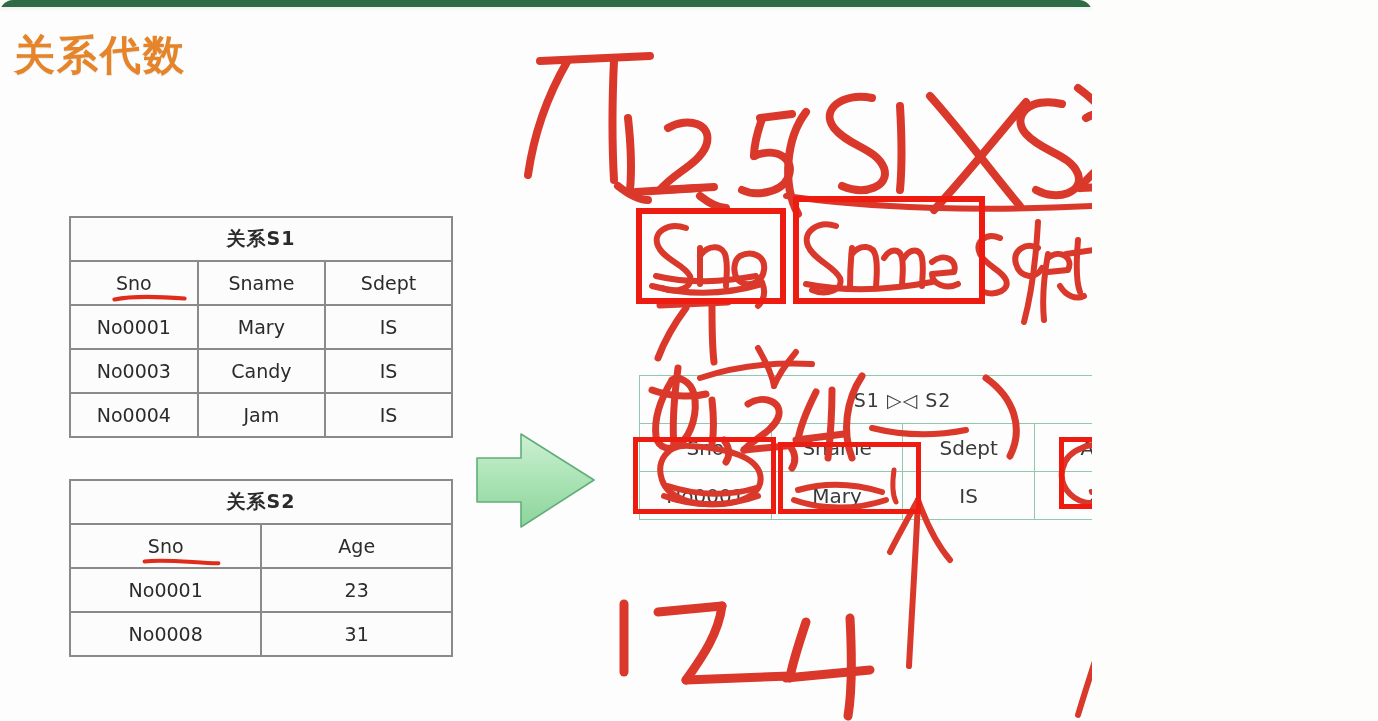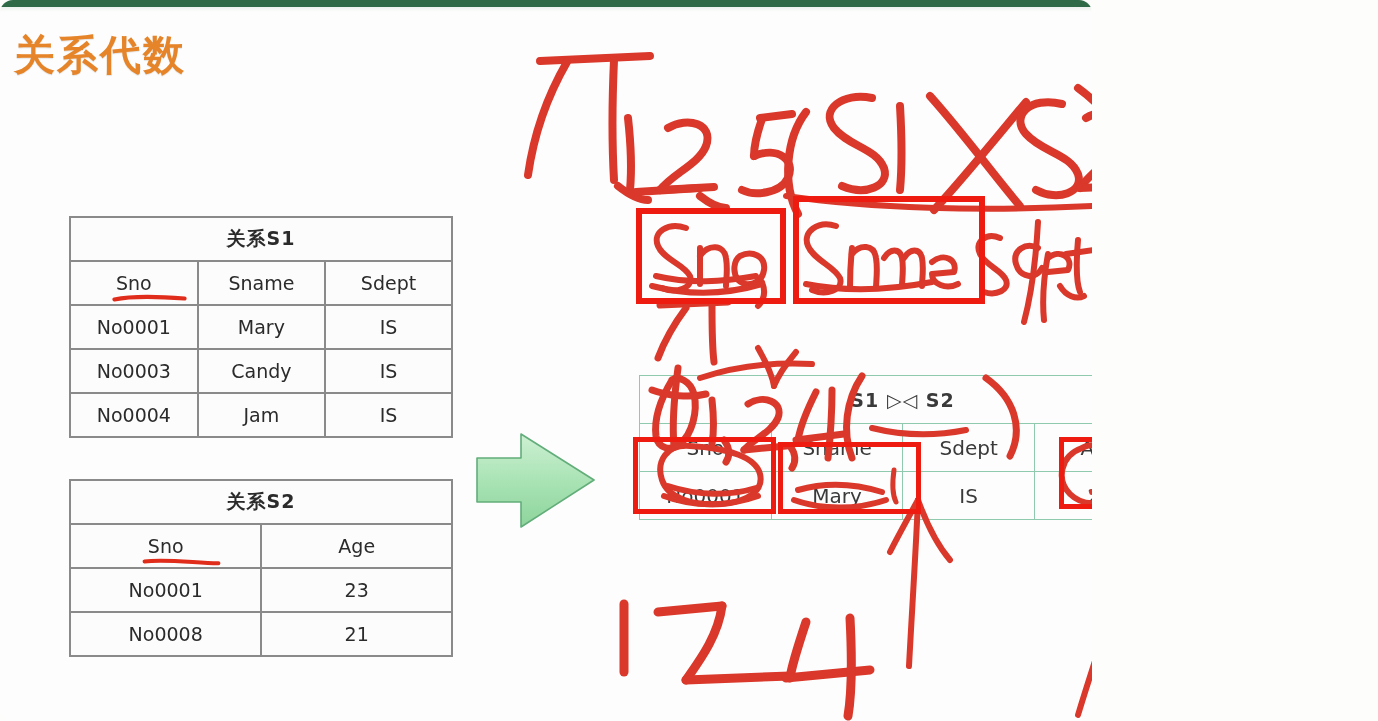--- a/index.html
+++ b/index.html
@@ -65,21 +65,21 @@
     position:absolute;left:639px;top:375px;width:527px;
     border-collapse:collapse;background:#fdfdfd;
   }
   #tbl-join td{
     border:1.5px solid #8fc9ae;
     text-align:center;vertical-align:middle;
     height:47px;padding:0;
     font-family:"DejaVu Sans","Liberation Sans",sans-serif;
     font-size:20px;color:#3a3a3a;
   }
-  #tbl-join td.cap{font-size:19px;letter-spacing:1px;font-weight:bold;}
+  #tbl-join td.cap{font-size:19px;letter-spacing:1px;}
   #tbl-join td.c{width:131.75px;}
 
   
   .ink{position:absolute;left:0;top:0;width:1378px;height:721px;pointer-events:none;}
 
   
   .redbox{position:absolute;border:6px solid #ee1c10;background:transparent;}
   .redbox.thin{border-width:5px;}
 
   .hidden-label{position:absolute;opacity:0;font-size:1px;}
@@ -144,21 +144,21 @@
         </span>
       </td>
       <td class="hdr c2">Age</td>
     </tr>
     <tr>
       <td>No0001</td>
       <td>23</td>
     </tr>
     <tr>
       <td>No0008</td>
-      <td>21</td>
+      <td>31</td>
     </tr>
   </tbody>
     </table>
 
   <svg class="green-arrow" viewBox="0 0 126 106">
     <defs>
       <linearGradient id="gA" x1="0" y1="0" x2="0" y2="1">
         <stop offset="0%" stop-color="#cdf0d2"></stop>
         <stop offset="55%" stop-color="#a6e2b2"></stop>
         <stop offset="100%" stop-color="#8ed49c"></stop>

